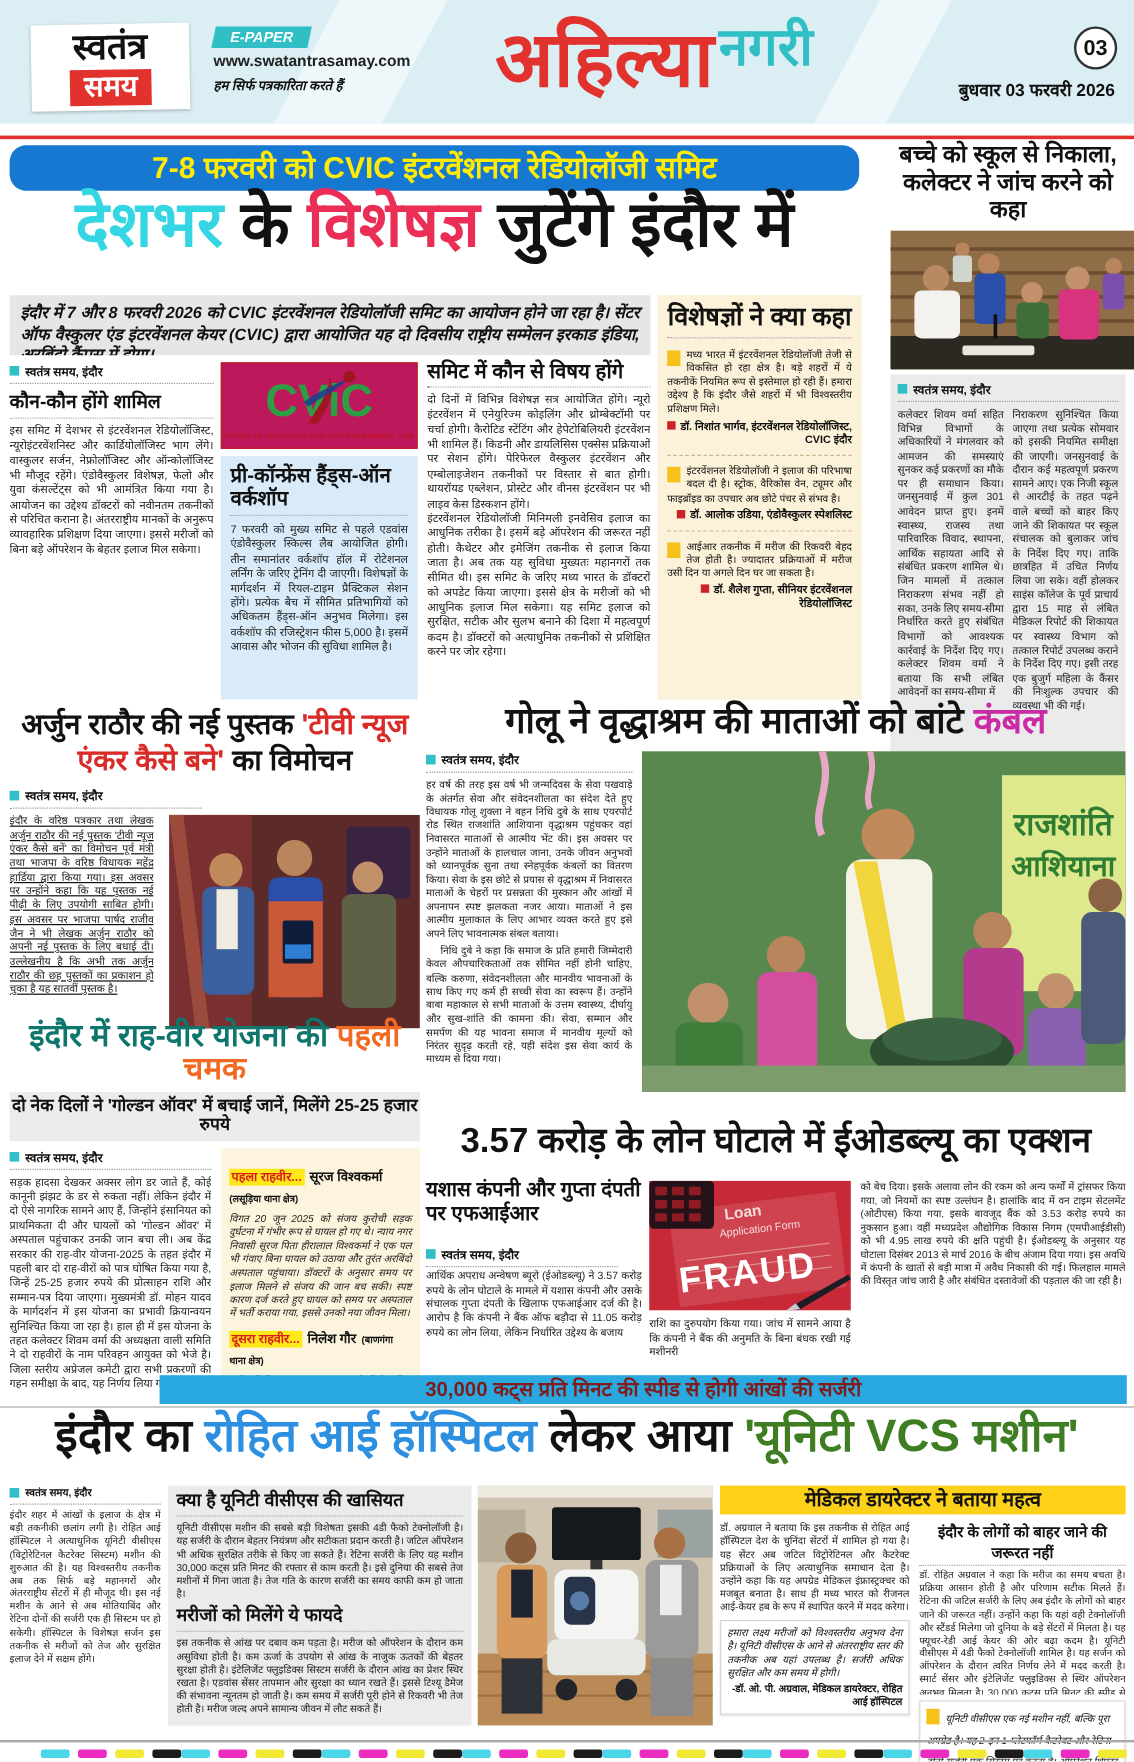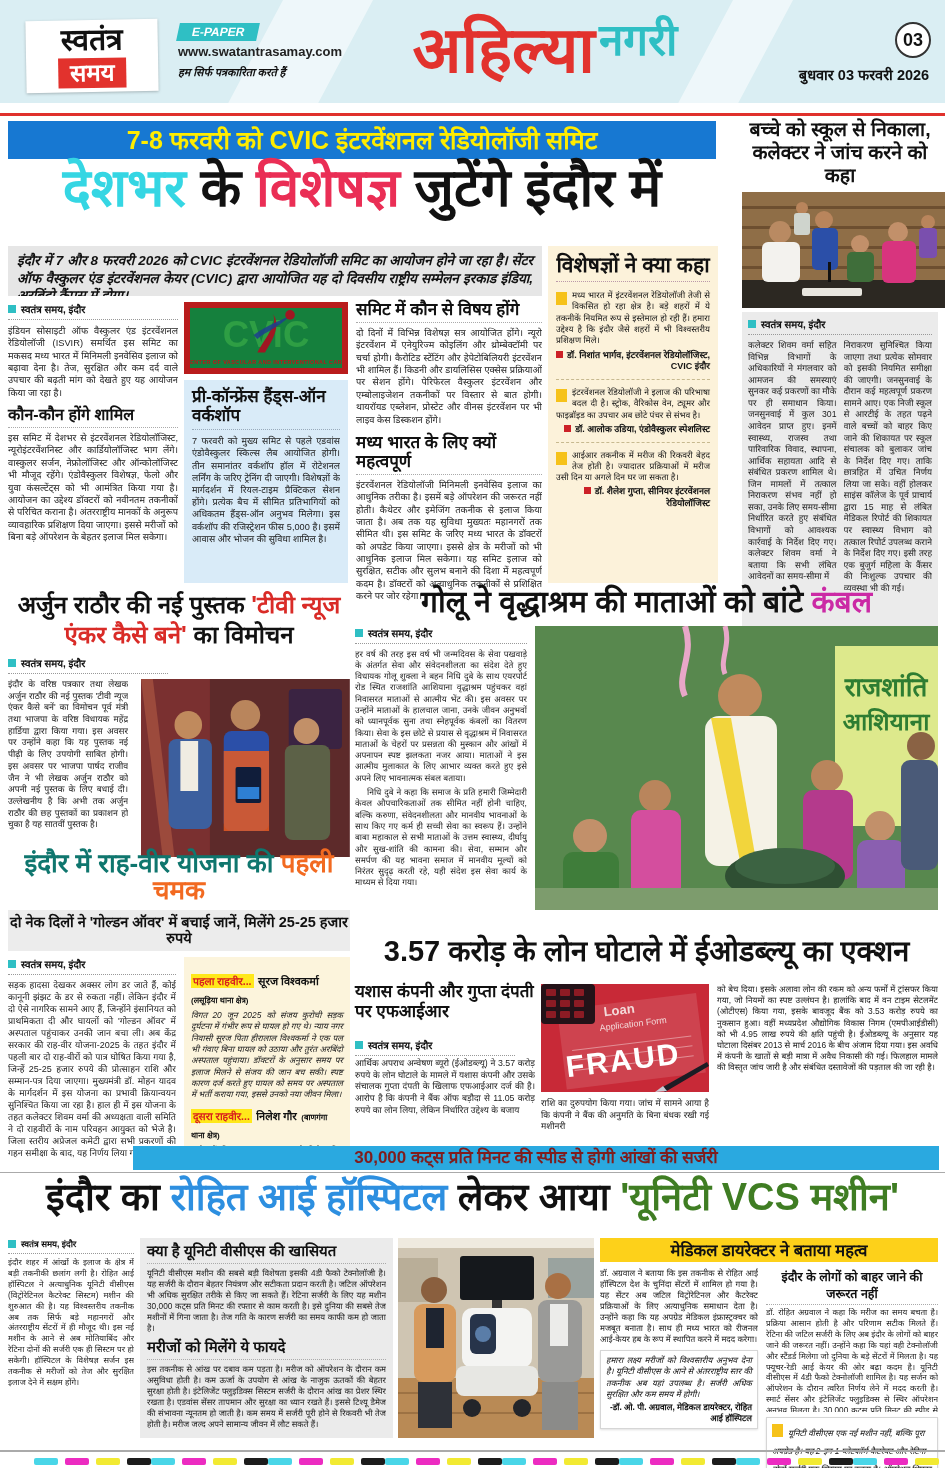--- a/index.html
+++ b/index.html
@@ -117,54 +117,52 @@
   <div class="abs" style="left:330px;top:18px;width:430px;text-align:center;display:flex;align-items:flex-start;justify-content:center;gap:4px;">
     <span class="mtitle-main">अहिल्या</span>
     <span class="mtitle-sub">नगरी</span>
   </div>
   <div class="abs pageno" style="left:895px;top:22px;">
     <span>03</span>
   </div>
   <div class="abs dateline" style="left:790px;top:64px;width:148px;text-align:center;">बुधवार 03 फरवरी 2026</div>
   <div class="abs redrule" style="left:0;top:113px;width:945px;height:3px;"></div>
 
-  <div class="abs kicker" style="left:8px;top:121px;width:708px;height:38px;">7-8 फरवरी को CVIC इंटरवेंशनल रेडियोलॉजी समिट</div>
+  <div class="abs kicker" style="left:8px;top:121px;width:708px;height:38px;border-radius:14px;">7-8 फरवरी को CVIC इंटरवेंशनल रेडियोलॉजी समिट</div>
 
   <div class="abs bigheadline" style="left:8px;top:160px;width:708px;font-size:53px;"><span style="color:#35d6e3;">देशभर</span><span style="color:#111;"> के </span><span style="color:#ea2e55;">विशेषज्ञ</span><span style="color:#111;"> जुटेंगे इंदौर में</span></div>
 
   <div class="abs lead" style="left:8px;top:246px;width:534px;height:50px;overflow:hidden;">इंदौर में 7 और 8 फरवरी 2026 को CVIC इंटरवेंशनल रेडियोलॉजी समिट का आयोजन होने जा रहा है। सेंटर ऑफ वैस्कुलर एंड इंटरवेंशनल केयर (CVIC) द्वारा आयोजित यह दो दिवसीय राष्ट्रीय सम्मेलन इरकाड इंडिया, अरबिंदो कैंपस में होगा।</div>
 
   <div class="abs" style="left:8px;top:302px;width:170px;height:281px;">
     <div class="byline">
         <span class="sq"></span>
         <span>स्वतंत्र समय, इंदौर</span>
       </div>
-    <div class="btxt" style="margin-top:5px;">इंडियन सोसाइटी ऑफ वैस्कुलर एंड इंटरवेंशनल रेडियोलॉजी (ISVIR) समर्थित इस समिट का मकसद मध्य भारत में मिनिमली इनवेसिव इलाज को बढ़ावा देना है। तेज, सुरक्षित और कम दर्द वाले उपचार की बढ़ती मांग को देखते हुए यह आयोजन किया जा रहा है।</div>
     <div class="subhead">कौन-कौन होंगे शामिल</div>
     <div class="btxt" style="max-height:172px;">इस समिट में देशभर से इंटरवेंशनल रेडियोलॉजिस्ट, न्यूरोइंटरवेंशनिस्ट और कार्डियोलॉजिस्ट भाग लेंगे। वास्कुलर सर्जन, नेफ्रोलॉजिस्ट और ऑन्कोलॉजिस्ट भी मौजूद रहेंगे। एंडोवैस्कुलर विशेषज्ञ, फेलो और युवा कंसल्टेंट्स को भी आमंत्रित किया गया है। आयोजन का उद्देश्य डॉक्टरों को नवीनतम तकनीकों से परिचित कराना है। अंतरराष्ट्रीय मानकों के अनुरूप व्यावहारिक प्रशिक्षण दिया जाएगा। इससे मरीजों को बिना बड़े ऑपरेशन के बेहतर इलाज मिल सकेगा।</div>
   </div>
 
-  <div class="abs" style="left:184px;top:302px;width:164px;height:72px;background:#15803d;border:6px solid #b91c1c;display:flex;align-items:center;justify-content:center;">
+  <div class="abs" style="left:184px;top:302px;width:164px;height:72px;background:#be185d;border:1px solid #b91c1c;display:flex;align-items:center;justify-content:center;">
     <svg width="158" height="66" viewBox="0 0 158 66">
       <text x="79" y="42" text-anchor="middle" font-size="38" font-weight="bold" fill="#2e9e44">CViC</text>
       <path d="M70 48 C80 30 92 18 86 8 C96 20 84 38 78 48 Z" fill="#a01722"></path>
       <path d="M66 30 C80 20 96 14 104 10 C92 22 80 26 70 34 Z" fill="#1c3e8e" opacity="0.85"></path>
       <circle cx="104" cy="9" r="5" fill="#a01722"></circle>
       <text x="79" y="60" text-anchor="middle" font-size="5.6" font-weight="bold" fill="#c0131b" letter-spacing="0.5">CENTER OF VASCULAR AND INTERVENTIONAL CARE</text>
     </svg>
   </div>
   <div class="abs" style="left:184px;top:380px;width:164px;height:203px;background:#d9ebf8;padding:7px 8px;">
     <div style="font-size:17px;font-weight:800;line-height:1.12;border-bottom:1px dotted #9ab;padding-bottom:4px;">प्री-कॉन्फ्रेंस हैंड्स-ऑन वर्कशॉप</div>
     <div class="btxt" style="margin-top:5px;font-size:9.2px;max-height:150px;">7 फरवरी को मुख्य समिट से पहले एडवांस एंडोवैस्कुलर स्किल्स लैब आयोजित होगी। तीन समानांतर वर्कशॉप हॉल में रोटेशनल लर्निंग के जरिए ट्रेनिंग दी जाएगी। विशेषज्ञों के मार्गदर्शन में रियल-टाइम प्रैक्टिकल सेशन होंगे। प्रत्येक बैच में सीमित प्रतिभागियों को अधिकतम हैंड्स-ऑन अनुभव मिलेगा। इस वर्कशॉप की रजिस्ट्रेशन फीस 5,000 है। इसमें आवास और भोजन की सुविधा शामिल है।</div>
   </div>
 
   <div class="abs" style="left:356px;top:300px;width:186px;height:283px;">
     <div class="subhead" style="margin-top:0;font-size:17px;">समिट में कौन से विषय होंगे</div>
     <div class="btxt">दो दिनों में विभिन्न विशेषज्ञ सत्र आयोजित होंगे। न्यूरो इंटरवेंशन में एनेयुरिज्म कोइलिंग और थ्रोम्बेक्टॉमी पर चर्चा होगी। कैरोटिड स्टेंटिंग और हेपेटोबिलियरी इंटरवेंशन भी शामिल हैं। किडनी और डायलिसिस एक्सेस प्रक्रियाओं पर सेशन होंगे। पेरिफेरल वैस्कुलर इंटरवेंशन और एम्बोलाइजेशन तकनीकों पर विस्तार से बात होगी। थायरॉयड एब्लेशन, प्रोस्टेट और वीनस इंटरवेंशन पर भी लाइव केस डिस्कशन होंगे।</div>
-    <div class="subhead" style="font-size:17px;">मध्य भारत के लिए क्यों महत्वपूर्ण</div>
     <div class="btxt" style="max-height:130px;">इंटरवेंशनल रेडियोलॉजी मिनिमली इनवेसिव इलाज का आधुनिक तरीका है। इसमें बड़े ऑपरेशन की जरूरत नहीं होती। कैथेटर और इमेजिंग तकनीक से इलाज किया जाता है। अब तक यह सुविधा मुख्यतः महानगरों तक सीमित थी। इस समिट के जरिए मध्य भारत के डॉक्टरों को अपडेट किया जाएगा। इससे क्षेत्र के मरीजों को भी आधुनिक इलाज मिल सकेगा। यह समिट इलाज को सुरक्षित, सटीक और सुलभ बनाने की दिशा में महत्वपूर्ण कदम है। डॉक्टरों को अत्याधुनिक तकनीकों से प्रशिक्षित करने पर जोर रहेगा।</div>
   </div>
 
   <div class="abs qbox" style="left:548px;top:246px;width:170px;height:337px;">
     <div class="qtitle">विशेषज्ञों ने क्या कहा</div>
     <div class="quote"><span class="qmark"></span><span>मध्य भारत में इंटरवेंशनल रेडियोलॉजी तेजी से विकसित हो रहा क्षेत्र है। बड़े शहरों में ये तकनीकें नियमित रूप से इस्तेमाल हो रही हैं। हमारा उद्देश्य है कि इंदौर जैसे शहरों में भी विश्वस्तरीय प्रशिक्षण मिले।</span></div>
     <div class="qauthor"><span class="redsq"></span><span>डॉ. निशांत भार्गव, इंटरवेंशनल रेडियोलॉजिस्ट, CVIC इंदौर</span></div>
     <div class="qsep"></div>
     <div class="quote"><span class="qmark"></span><span>इंटरवेंशनल रेडियोलॉजी ने इलाज की परिभाषा बदल दी है। स्ट्रोक, वैरिकोस वेन, ट्यूमर और फाइब्रॉइड का उपचार अब छोटे पंचर से संभव है।</span></div>
     <div class="qauthor"><span class="redsq"></span><span>डॉ. आलोक उडिया, एंडोवैस्कुलर स्पेशलिस्ट</span></div>
@@ -208,21 +206,21 @@
       </div>
     </div>
   </div>
 
   <div class="abs" style="left:8px;top:590px;width:342px;">
     <div class="bigheadline" style="font-size:24px;line-height:1.25;"><span style="color:#111;">अर्जुन राठौर की नई पुस्तक </span><span style="color:#d92b27;">'टीवी न्यूज एंकर कैसे बने'</span><span style="color:#111;"> का विमोचन</span></div>
     <div class="byline" style="width:160px;margin-top:6px;">
         <span class="sq"></span>
         <span>स्वतंत्र समय, इंदौर</span>
       </div>
-    <div style="display:flex;gap:13px;margin-top:5px;">
+    <div style="display:flex;gap:13px;margin-top:5px;text-decoration:underline;">
       <div class="btxt" style="width:122px;font-size:8.8px;max-height:178px;">इंदौर के वरिष्ठ पत्रकार तथा लेखक अर्जुन राठौर की नई पुस्तक 'टीवी न्यूज एंकर कैसे बनें' का विमोचन पूर्व मंत्री तथा भाजपा के वरिष्ठ विधायक महेंद्र हार्डिया द्वारा किया गया। इस अवसर पर उन्होंने कहा कि यह पुस्तक नई पीढ़ी के लिए उपयोगी साबित होगी। इस अवसर पर भाजपा पार्षद राजीव जैन ने भी लेखक अर्जुन राठौर को अपनी नई पुस्तक के लिए बधाई दी। उल्लेखनीय है कि अभी तक अर्जुन राठौर की छह पुस्तकों का प्रकाशन हो चुका है यह सातवीं पुस्तक है।</div>
       <svg width="212" height="178" viewBox="0 0 212 178" preserveAspectRatio="none">
         <rect width="212" height="178" fill="#5d2a2a"></rect>
         <rect width="70" height="178" fill="#7a3030"></rect>
         <path d="M0 0 L22 178 L34 178 L12 0 Z" fill="#9c4a3c"></path>
         <rect x="150" y="10" width="54" height="60" rx="4" fill="#3a2342"></rect>
         <circle cx="48" cy="46" r="14" fill="#c08a5d"></circle>
           <rect x="28" y="60" width="44" height="90" rx="8" fill="#3c5f9e"></rect>
         <rect x="40" y="62" width="18" height="50" fill="#f0ece2"></rect>
         <circle cx="106" cy="36" r="15" fill="#b9855c"></circle>

